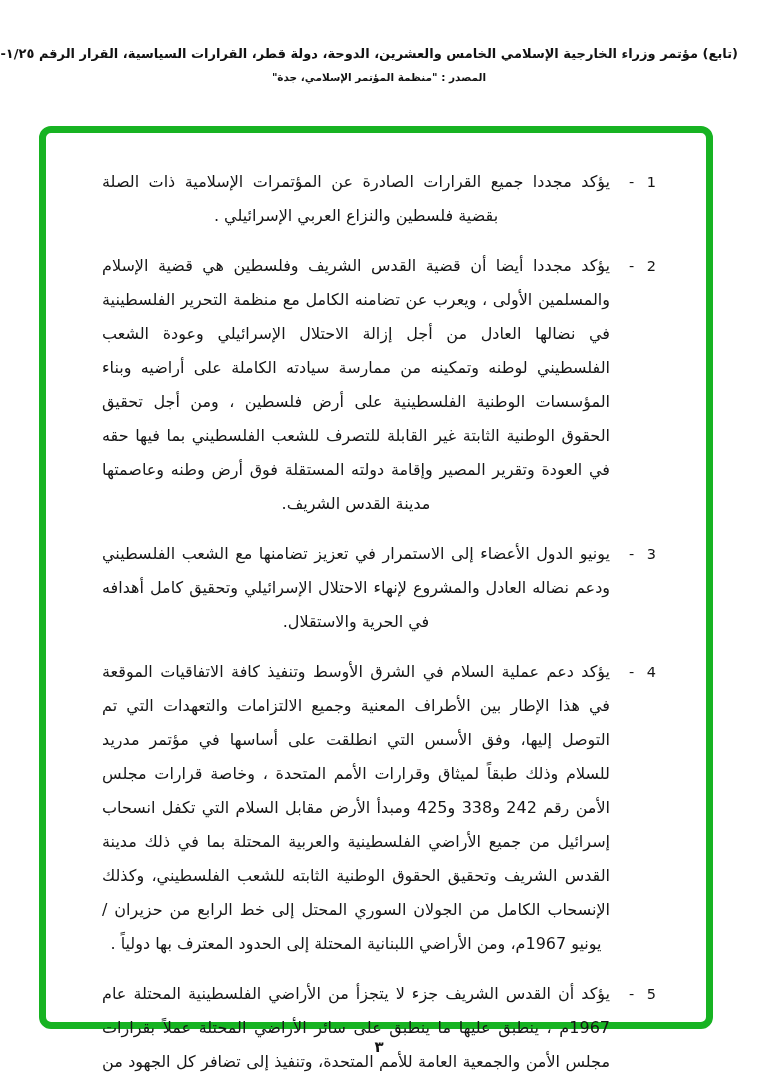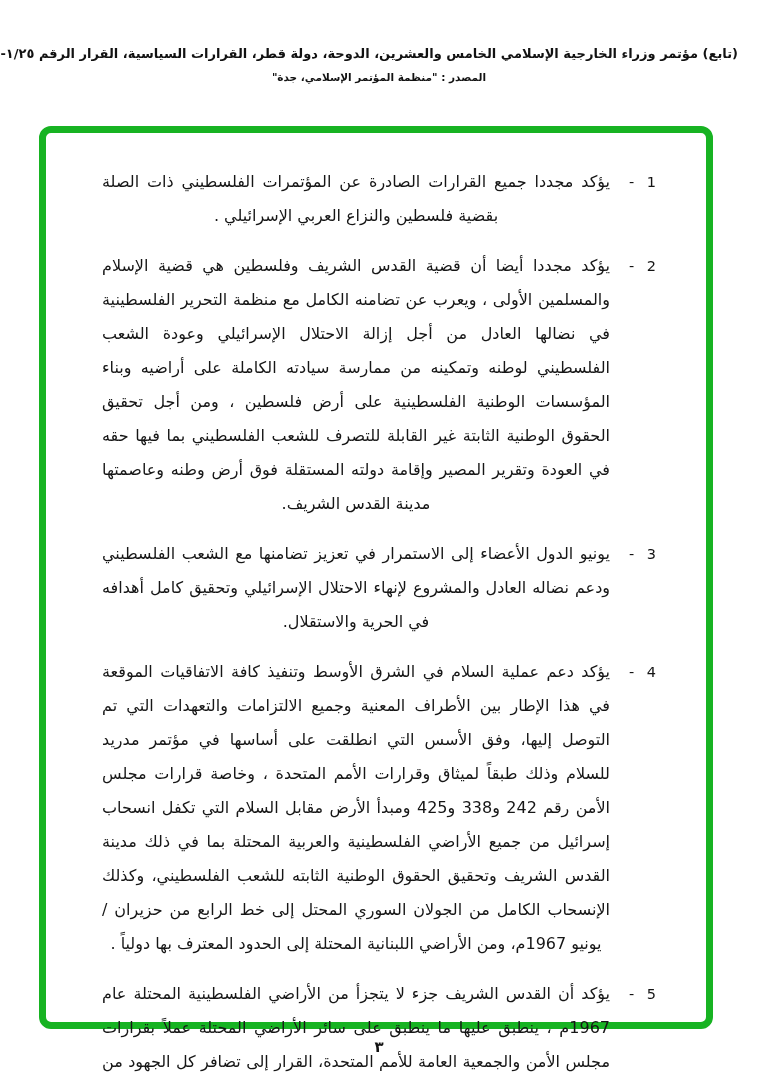--- a/index.html
+++ b/index.html
@@ -91,40 +91,40 @@
 
   <div class="doc-header">
     <div class="line1">(تابع) مؤتمر وزراء الخارجية الإسلامي الخامس والعشرين، الدوحة، دولة قطر، القرارات السياسية، القرار الرقم ١/٢٥-س</div>
     <div class="line2">المصدر : "منظمة المؤتمر الإسلامي، جدة"</div>
   </div>
 
   <div class="frame" style="border-color: rgb(23, 179, 34);">
     <div class="content">
   <div class="para">
     <div class="marker">1 -</div>
-    <div class="ptext"><b>يؤكد</b><span> مجددا جميع القرارات الصادرة عن المؤتمرات الفلسطيني ذات الصلة بقضية فلسطين والنزاع العربي الإسرائيلي .</span></div>
+    <div class="ptext"><b>يؤكد</b><span> مجددا جميع القرارات الصادرة عن المؤتمرات الإسلامية ذات الصلة بقضية فلسطين والنزاع العربي الإسرائيلي .</span></div>
   </div>
 
   <div class="para">
     <div class="marker">2 -</div>
     <div class="ptext"><b>يؤكد</b><span> مجددا أيضا أن قضية القدس الشريف وفلسطين هي قضية الإسلام والمسلمين الأولى ، ويعرب عن تضامنه الكامل مع منظمة التحرير الفلسطينية في نضالها العادل من أجل إزالة الاحتلال الإسرائيلي وعودة الشعب الفلسطيني لوطنه وتمكينه من ممارسة سيادته الكاملة على أراضيه وبناء المؤسسات الوطنية الفلسطينية على أرض فلسطين ، ومن أجل تحقيق الحقوق الوطنية الثابتة غير القابلة للتصرف للشعب الفلسطيني بما فيها حقه في العودة وتقرير المصير وإقامة دولته المستقلة فوق أرض وطنه وعاصمتها مدينة القدس الشريف.</span></div>
   </div>
 
   <div class="para">
     <div class="marker">3 -</div>
     <div class="ptext"><b>يونيو</b><span> الدول الأعضاء إلى الاستمرار في تعزيز تضامنها مع الشعب الفلسطيني ودعم نضاله العادل والمشروع لإنهاء الاحتلال الإسرائيلي وتحقيق كامل أهدافه في الحرية والاستقلال.</span></div>
   </div>
 
   <div class="para">
     <div class="marker">4 -</div>
     <div class="ptext"><b>يؤكد</b><span> دعم عملية السلام في الشرق الأوسط وتنفيذ كافة الاتفاقيات الموقعة في هذا الإطار بين الأطراف المعنية وجميع الالتزامات والتعهدات التي تم التوصل إليها، وفق الأسس التي انطلقت على أساسها في مؤتمر مدريد للسلام وذلك طبقاً لميثاق وقرارات الأمم المتحدة ، وخاصة قرارات مجلس الأمن رقم 242 و338 و425 ومبدأ الأرض مقابل السلام التي تكفل انسحاب إسرائيل من جميع الأراضي الفلسطينية والعربية المحتلة بما في ذلك مدينة القدس الشريف وتحقيق الحقوق الوطنية الثابته للشعب الفلسطيني، وكذلك الإنسحاب الكامل من الجولان السوري المحتل إلى خط الرابع من حزيران / يونيو 1967م، ومن الأراضي اللبنانية المحتلة إلى الحدود المعترف بها دولياً .</span></div>
   </div>
 
   <div class="para">
     <div class="marker">5 -</div>
-    <div class="ptext"><b>يؤكد</b><span> أن القدس الشريف جزء لا يتجزأ من الأراضي الفلسطينية المحتلة عام 1967م ، ينطبق عليها ما ينطبق على سائر الأراضي المحتلة عملاً بقرارات مجلس الأمن والجمعية العامة للأمم المتحدة، </span><b>القرار</b><span> إلى تضافر كل الجهود من أجل عودة مدينة القدس</span></div>
+    <div class="ptext"><b>يؤكد</b><span> أن القدس الشريف جزء لا يتجزأ من الأراضي الفلسطينية المحتلة عام 1967م ، ينطبق عليها ما ينطبق على سائر الأراضي المحتلة عملاً بقرارات مجلس الأمن والجمعية العامة للأمم المتحدة، </span><b>وتنفيذ</b><span> إلى تضافر كل الجهود من أجل عودة مدينة القدس</span></div>
   </div>
 </div>
   </div>
 
   <div class="page-num">٣</div>
 
 </div>
 
 </body></html>

